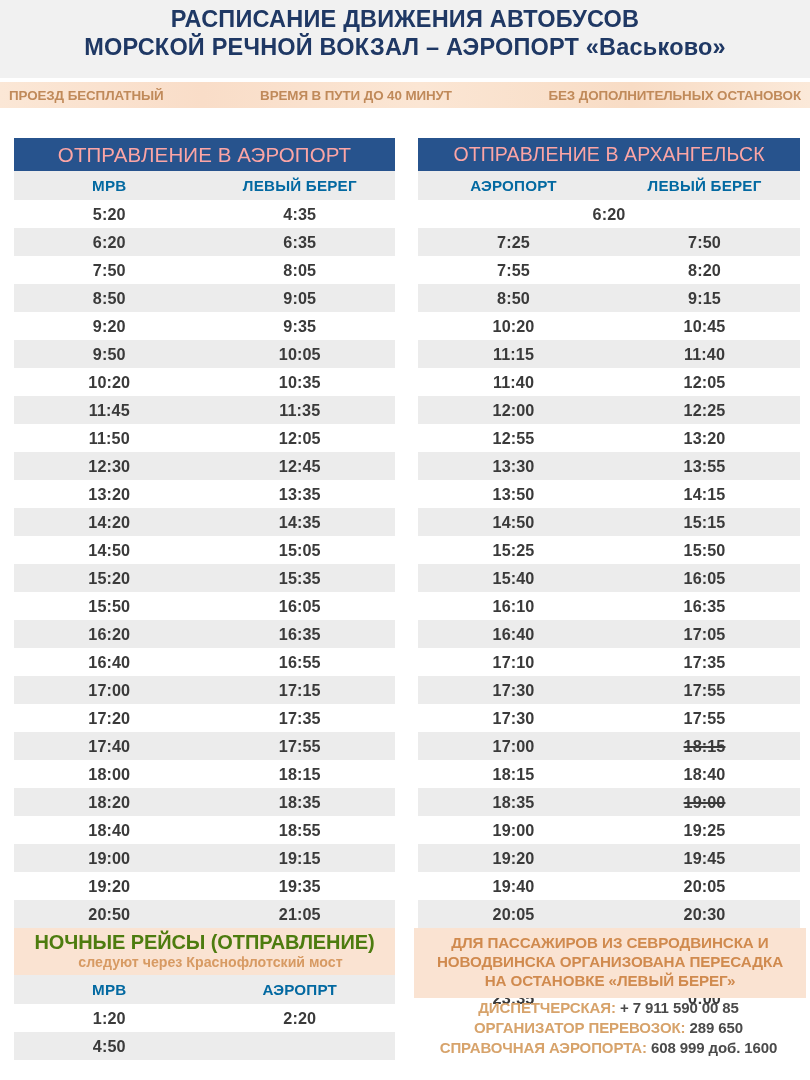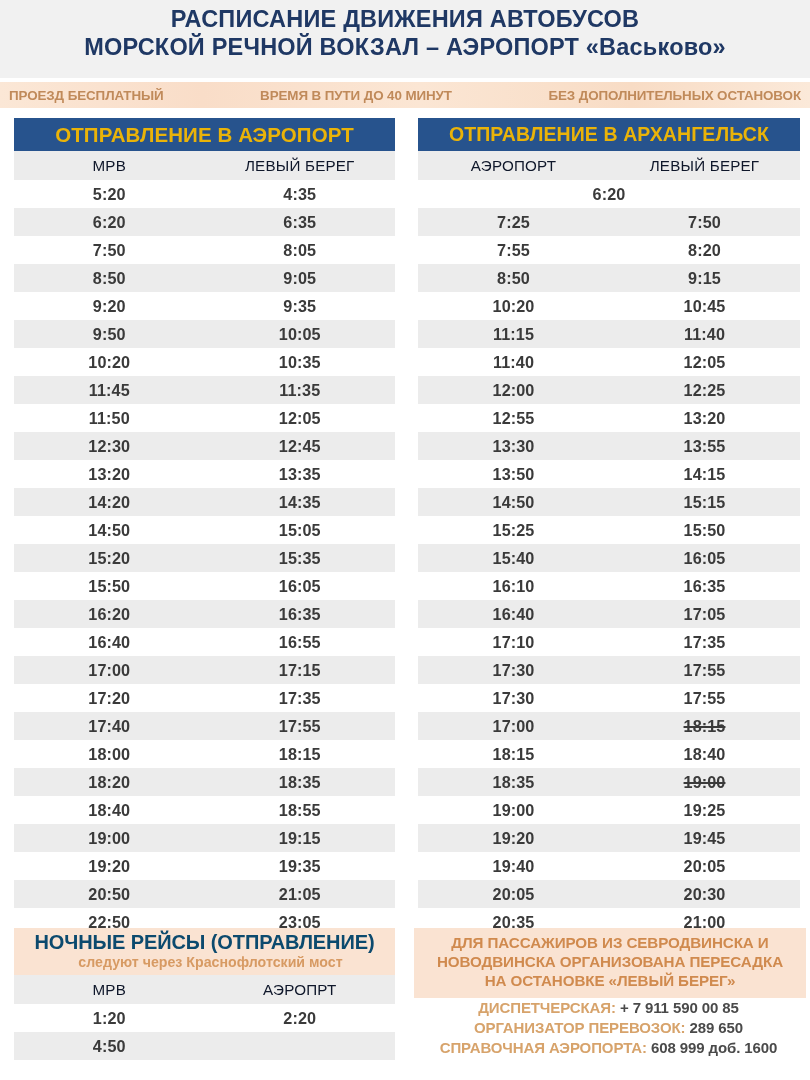--- a/index.html
+++ b/index.html
@@ -73,43 +73,44 @@
     width: 381px;
   }
   .col-right {
     position: absolute;
     left: 418px;
     width: 382px;
   }
 
   .blue-bar {
     background: #27538d;
-    color: #eab308;
-    font-weight: bold;
+    color: #fca5a5;
+    font-weight: normal;
     text-align: center;
     font-size: 20.5px;
     letter-spacing: 0.1px;
     height: 33px;
     line-height: 33px;
     white-space: nowrap;
+    margin-top: 20px;
   }
   .blue-bar.small { font-size: 19.5px; }
 
   .subhead {
     background: #ececec;
     display: flex;
     height: 29px;
     align-items: center;
   }
   .subhead span {
     flex: 1;
     text-align: center;
-    font-weight: normal;
+    font-weight: bold;
     font-size: 15.2px;
-    color: #0f172a;
+    color: #0369a1;
     letter-spacing: 0.2px;
   }
 
   .rows { width: 100%; }
 
   .row {
     display: flex;
     height: 28px;
     align-items: center;
     background: #ffffff;
@@ -135,21 +136,21 @@
     left: 14px;
     top: 928px;
     width: 381px;
   }
   .night-head {
     background: #fae3d2;
     padding: 3px 0 4px;
     text-align: center;
   }
   .night-title {
-    color: #0c4a6e;
+    color: #4d7c0f;
     font-weight: bold;
     font-size: 20px;
     line-height: 1.12;
     letter-spacing: -0.1px;
   }
   .night-sub {
     color: #d79a63;
     font-weight: bold;
     font-size: 14.2px;
     line-height: 1.2;

